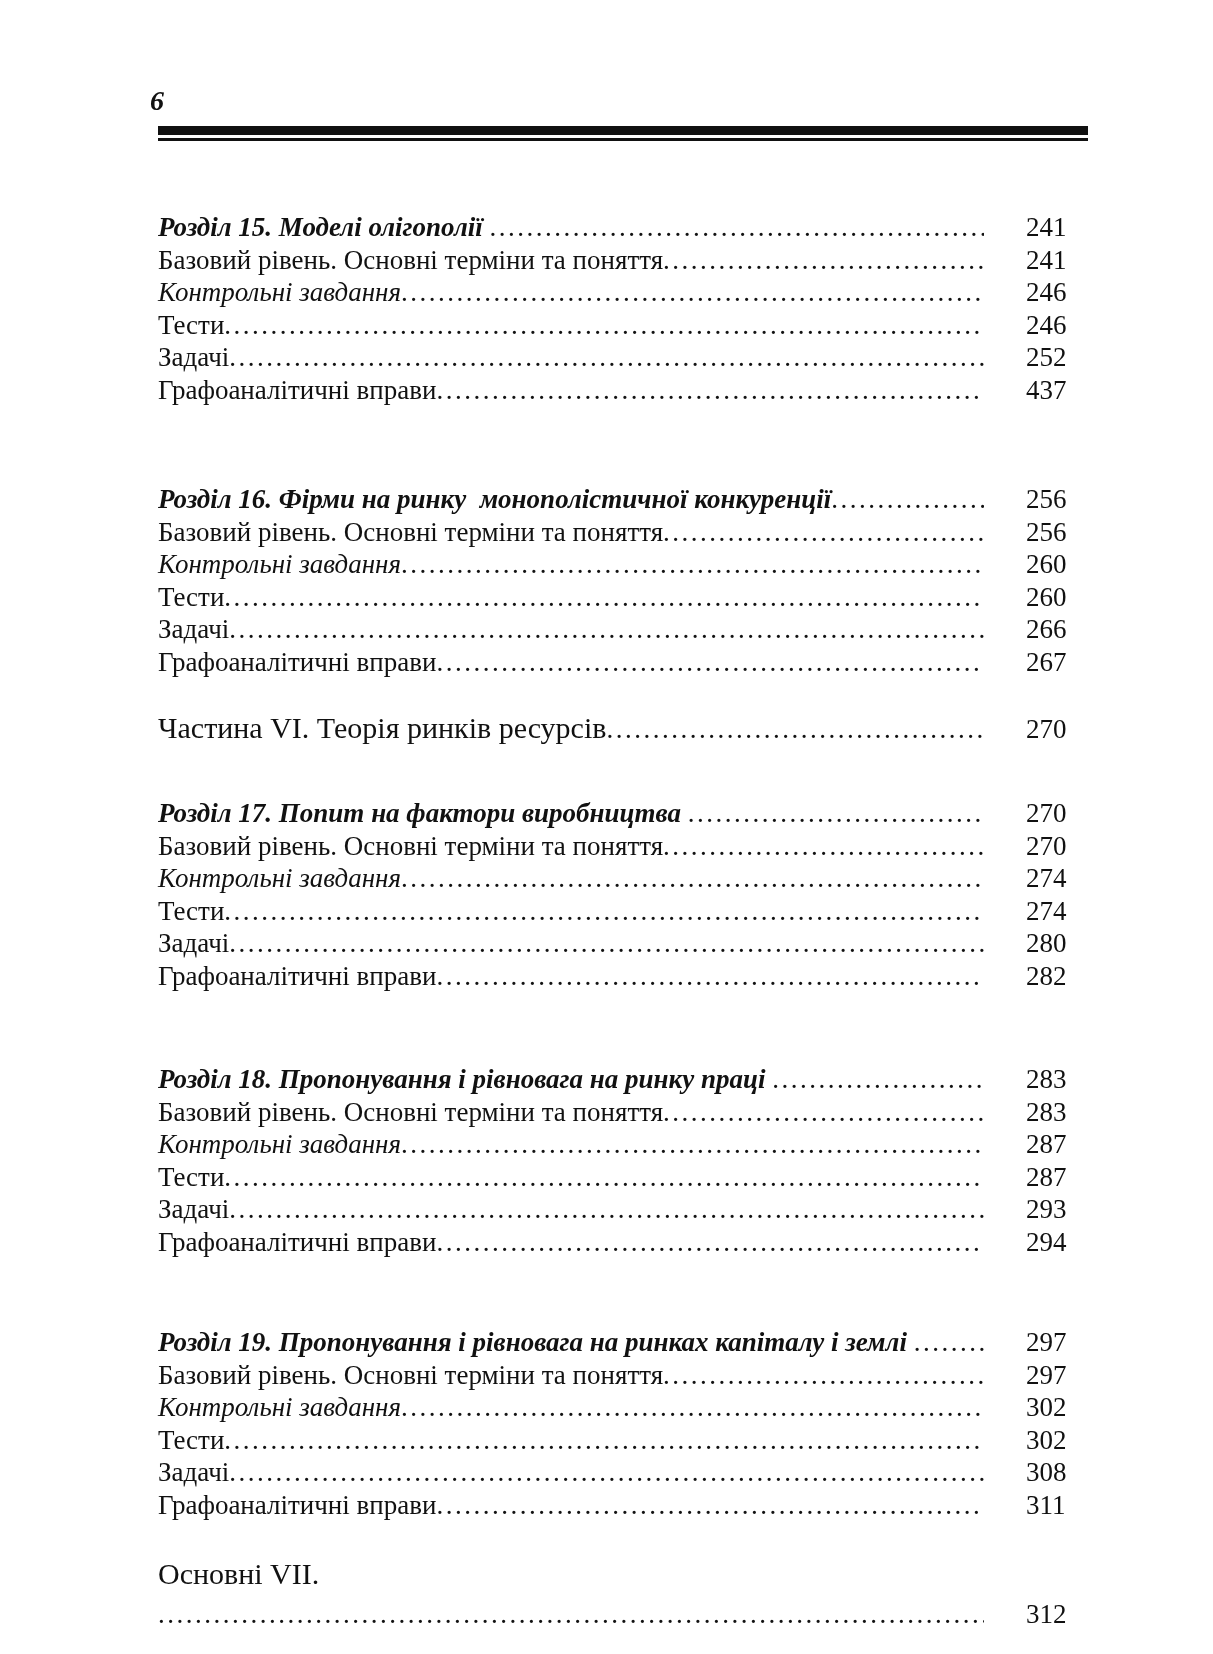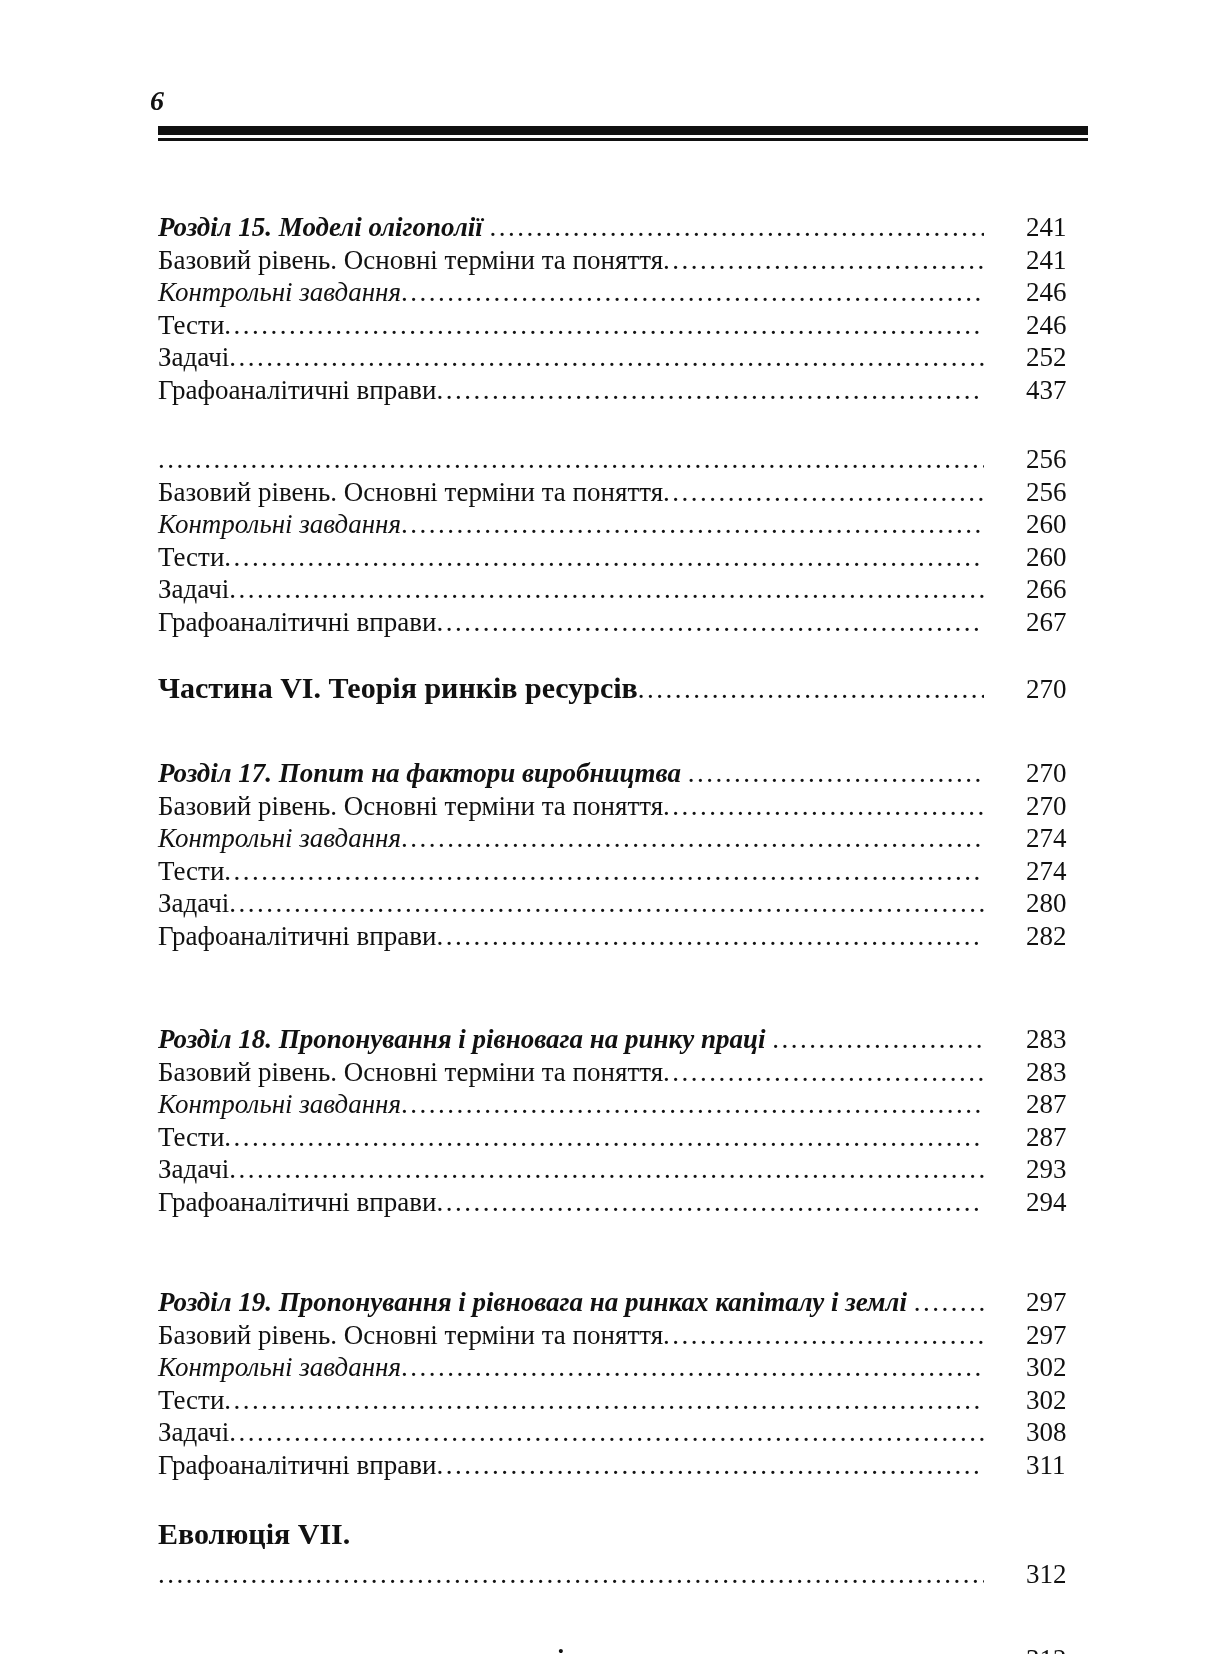--- a/index.html
+++ b/index.html
@@ -59,21 +59,21 @@
   }
   .page-num {
     flex: none;
     width: 44px;
     font-weight: normal;
     font-style: normal;
   }
   .row.chapter .label { font-weight: bold; font-style: italic; margin-top: 40px; }
   .row.italic .label { font-style: italic; }
   .row.part { font-size: 30px; line-height: 40px; }
-  .row.part .label { font-weight: bold; }
+  .row.part .label { font-weight: normal; }
   .row.part .leader, .row.part .page-num { font-size: 27px; }
   .row.indent .label { padding-left: 158px; }
 </style>
 </head>
 <body>
 
 <div class="page">
   <div class="content">
     <div class="header">
       <span class="folio">6</span>
@@ -111,20 +111,21 @@
             <span class="page-num">252</span>
           </div>
           <div class="row plain">
             <span class="label">Графоаналітичні вправи</span>
             <span class="leader">............................................................................................................................................................................................................................</span>
             <span class="page-num">437</span>
           </div>
         </div>
         <div class="group">
           <div class="row chapter">
+            <span class="label">Розділ 16. Фірми на ринку  монополістичної конкуренції</span>
             <span class="leader">............................................................................................................................................................................................................................</span>
             <span class="page-num">256</span>
           </div>
           <div class="row plain">
             <span class="label">Базовий рівень. Основні терміни та поняття</span>
             <span class="leader">............................................................................................................................................................................................................................</span>
             <span class="page-num">256</span>
           </div>
           <div class="row italic">
             <span class="label">Контрольні завдання</span>
@@ -245,21 +246,21 @@
             <span class="page-num">308</span>
           </div>
           <div class="row plain">
             <span class="label">Графоаналітичні вправи</span>
             <span class="leader">............................................................................................................................................................................................................................</span>
             <span class="page-num">311</span>
           </div>
         </div>
         <div class="group">
           <div class="row part">
-            <span class="label">Еволюція VII.</span>
+            <span class="label">Основні VII.</span>
           </div>
           <div class="row part">
             <span class="leader">............................................................................................................................................................................................................................</span>
             <span class="page-num">312</span>
           </div>
         </div>
         <div class="group">
           <div class="row chapter indent">
             <span class="label">втручання в економіку</span>
             <span class="leader">............................................................................................................................................................................................................................</span>

